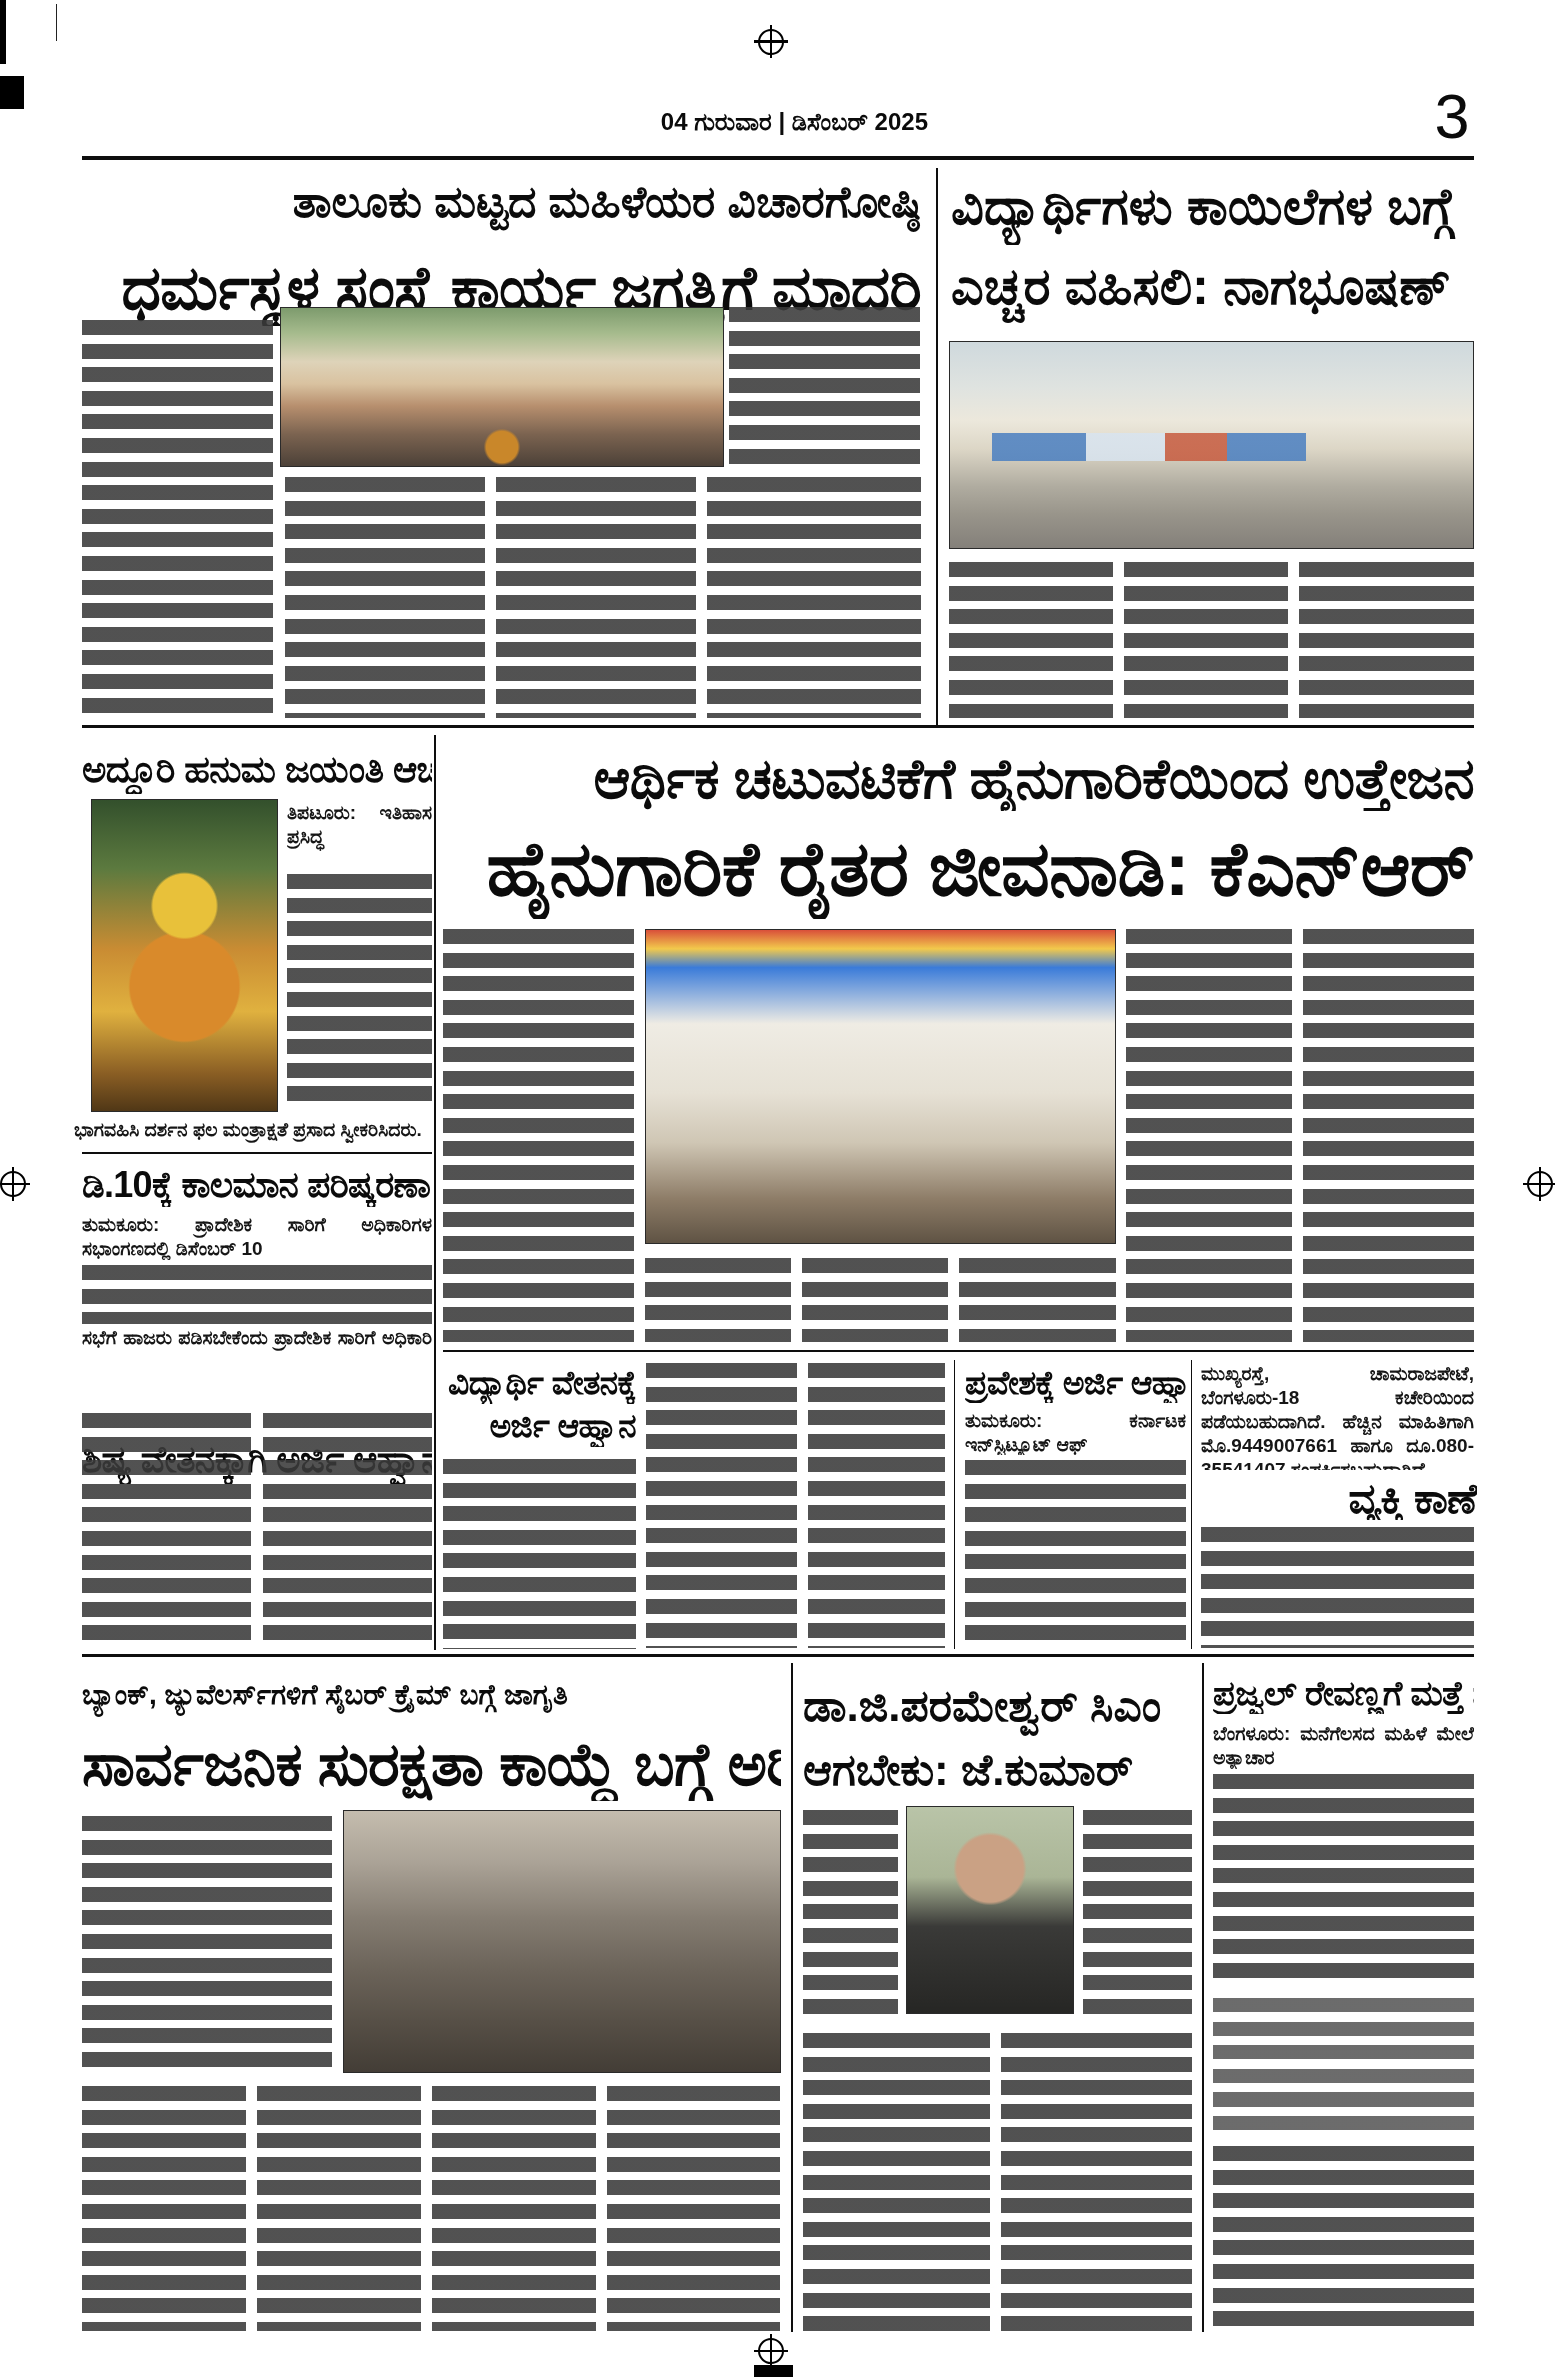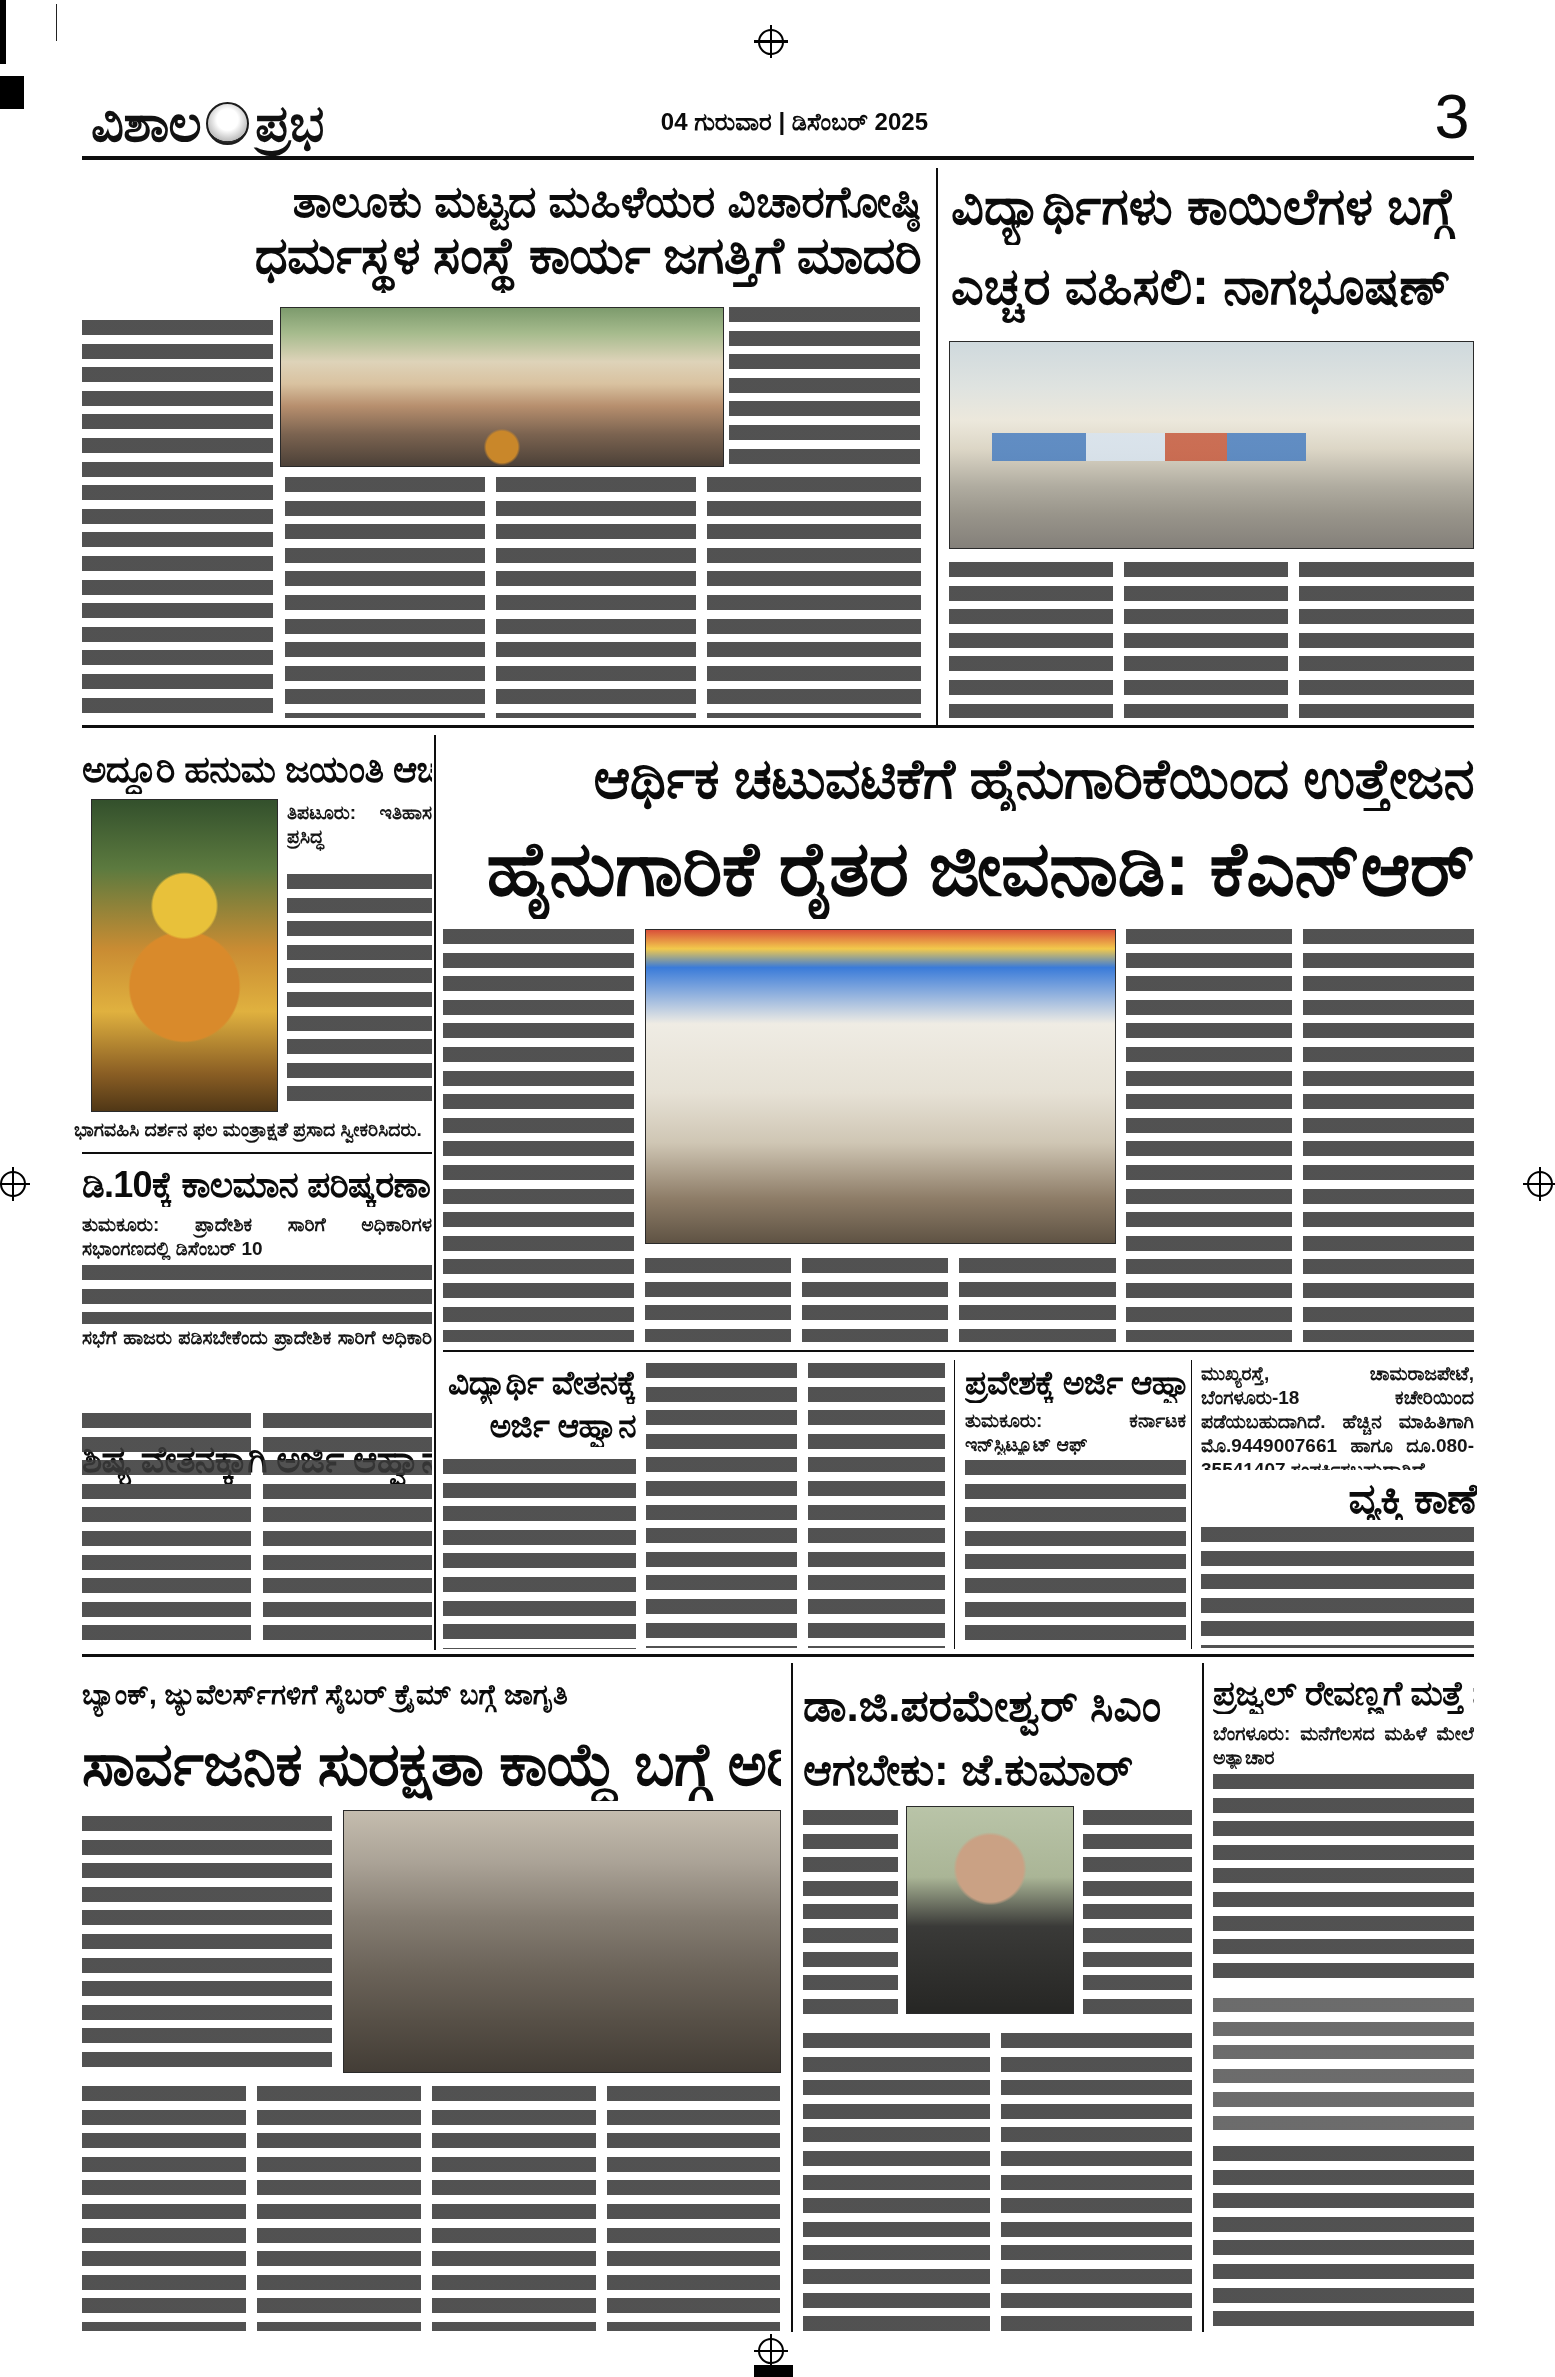--- a/index.html
+++ b/index.html
@@ -56,30 +56,27 @@
 
   <div class="abs blackbar" style="left:0;top:0;width:5.7px;height:64px"></div>
   <div class="abs" style="left:56px;top:4.3px;width:1.4px;height:37px;background:#222"></div>
   <div class="reg" style="left:758px;top:28.5px"></div>
   <div class="abs blackbar" style="left:0;top:76px;width:24px;height:33px"></div>
   <div class="reg" style="left:2;top:1171px"></div>
   <div class="reg" style="left:1527px;top:1171px"></div>
   <div class="reg" style="left:758px;top:2338px"></div>
   <div class="abs blackbar" style="left:754px;top:2365px;width:39px;height:12px"></div>
 
-  <div class="abs logo" style="left:91px;top:94px;width:400px;height:57px">
-    <span>ವಿಶಾಲ</span><span class="emblem"></span><span>ಪ್ರಭ</span>
-  </div>
   <div class="abs hd center" style="left:628px;top:108px;width:300px;height:33px;font-size:24px;white-space:nowrap">04 ಗುರುವಾರ | ಡಿಸೆಂಬರ್ 2025</div>
   <div class="abs" style="left:1420px;top:80px;width:64px;height:71px;font-size:63px;text-align:center;color:#0b0b0b">3</div>
   <div class="abs hr" style="left:82px;top:156px;width:1392px;height:3.6px"></div>
 
   <section>
     <div class="abs hd center" style="left:82px;top:170px;width:839px;height:63px;font-size:44px;line-height:63px;white-space:nowrap">ತಾಲೂಕು ಮಟ್ಟದ ಮಹಿಳೆಯರ ವಿಚಾರಗೋಷ್ಠಿ</div>
-    <div class="abs hd center heavy" style="left:82px;top:219px;width:839px;height:74px;font-size:51px;line-height:73px;white-space:nowrap">ಧರ್ಮಸ್ಥಳ ಸಂಸ್ಥೆ ಕಾರ್ಯ ಜಗತ್ತಿಗೆ ಮಾದರಿ</div>
+    <div class="abs hd center heavy" style="left:82px;top:252px;width:839px;height:74px;font-size:61px;line-height:73px;white-space:nowrap">ಧರ್ಮಸ್ಥಳ ಸಂಸ್ಥೆ ಕಾರ್ಯ ಜಗತ್ತಿಗೆ ಮಾದರಿ</div>
     <div class="abs tx" style="left:82px;top:320px;width:191px;height:398px"></div>
     <div class="abs photo ph-stage" style="left:280px;top:307px;width:444px;height:160px"></div>
     <div class="abs tx" style="left:729px;top:307px;width:191px;height:163px"></div>
     <div class="abs tx" style="left:285px;top:477px;width:200px;height:241px"></div>
     <div class="abs tx" style="left:496px;top:477px;width:200px;height:241px"></div>
     <div class="abs tx" style="left:707px;top:477px;width:214px;height:241px"></div>
   </section>
 
   <div class="abs vr" style="left:936px;top:168px;width:2.1px;height:557px"></div>
 

